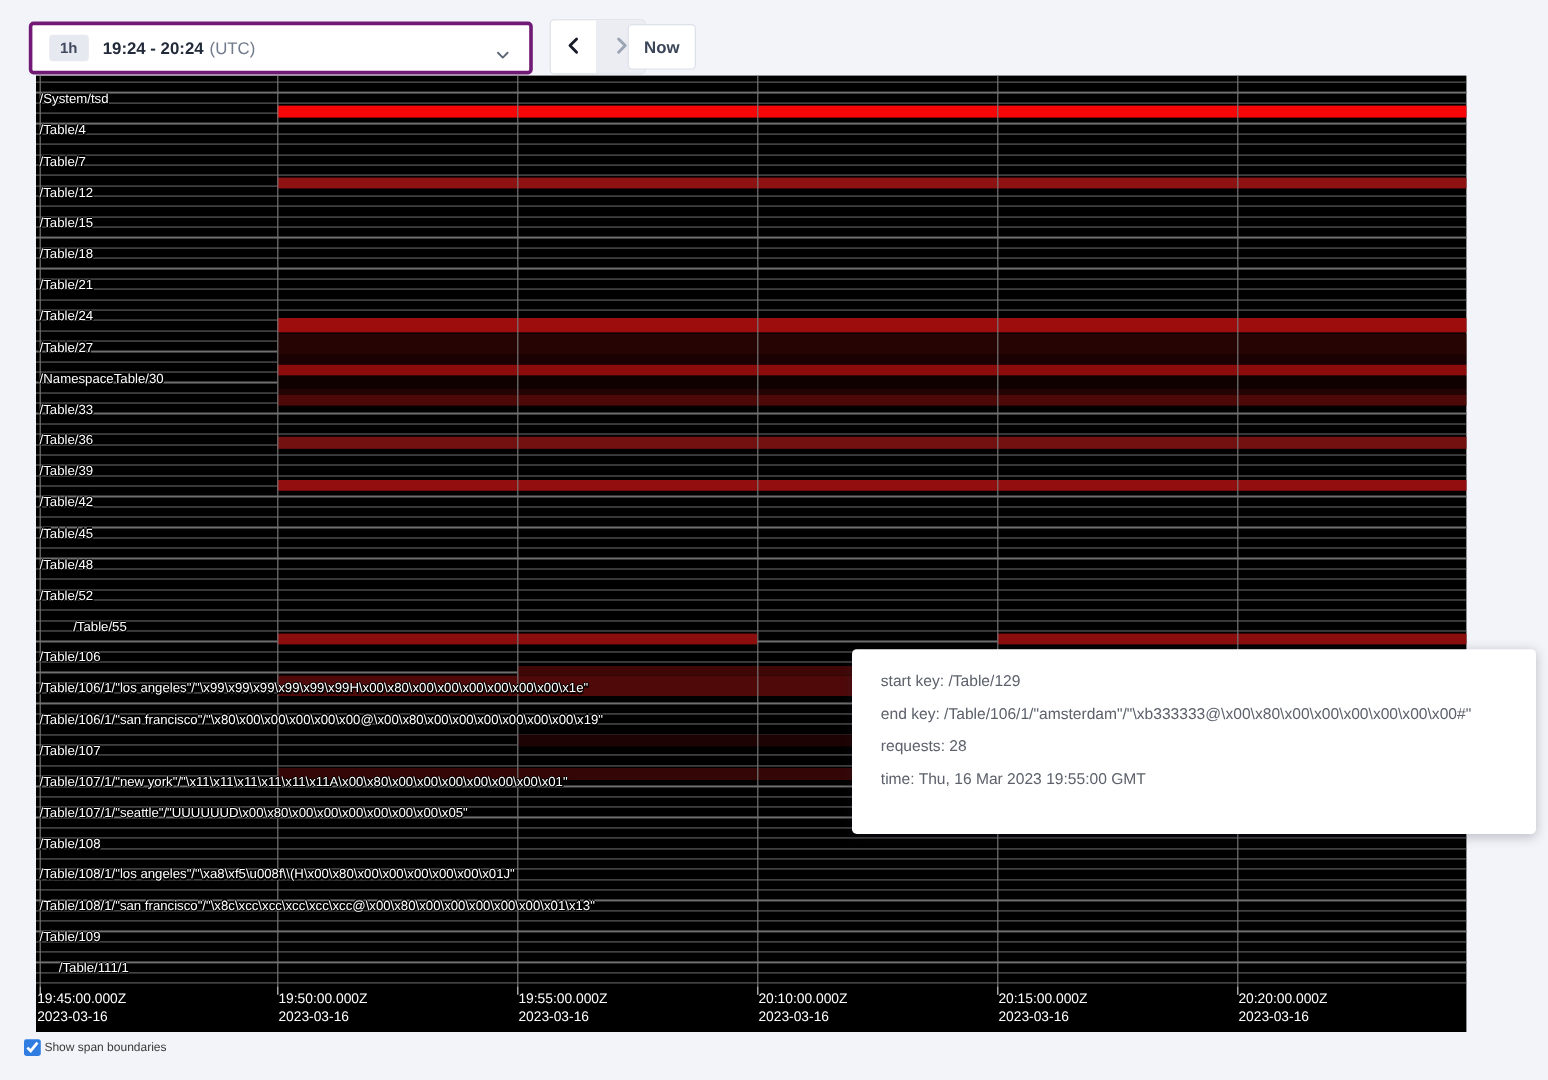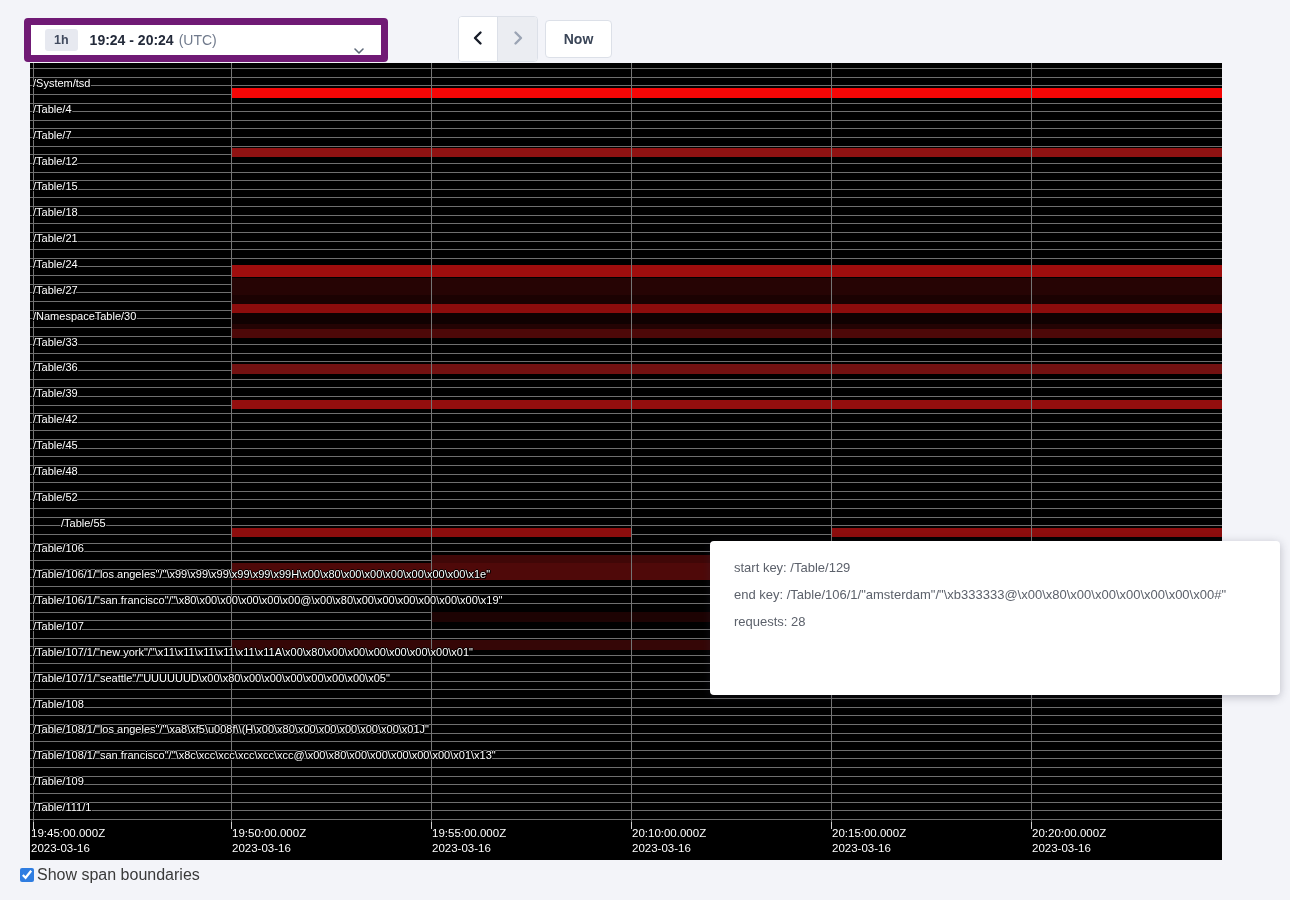--- a/index.html
+++ b/index.html
@@ -7,43 +7,43 @@
   body {
     background:#f3f4f9;
     font-family:"Liberation Sans", sans-serif;
     position:relative;
     overflow:hidden;
   }
 
   
   .toolbar { position:absolute; left:0; top:0; width:1290px; height:62px; }
   .range-select {
-    position:absolute; left:24px; top:18px; width:364px; height:44px;
-    background:#fff; border:7px solid #701a75; border-radius:4px;
+    position:absolute; left:24px; top:18px; width:420px; height:44px;
+    background:#fff; border:3px solid #701a75; border-radius:4px;
     display:flex; align-items:center; cursor:pointer;
   }
   .range-badge {
     margin-left:14px; background:#e7e9f0; color:#414a5e;
     font-size:12.5px; font-weight:bold; padding:4px 9px; border-radius:3px;
   }
   .range-text { margin-left:12px; font-size:14px; font-weight:bold; color:#232a3a; }
   .range-suffix { margin-left:5px; font-size:14px; color:#707a8c; }
   .range-caret { position:absolute; right:16px; top:17px; }
 
   .nav-group {
     position:absolute; left:458px; top:16px; height:46px; width:80px;
     display:flex; border-radius:4px; overflow:hidden;
     border:1px solid #dce0e8; background:#fff;
   }
   .nav-btn { width:40px; height:100%; display:flex; align-items:center; justify-content:center; cursor:pointer; background:#fff; border:none; }
   .nav-btn.prev { border-right:1px solid #dce0e8; }
   .nav-btn.next { background:#ebedf2; cursor:default; }
 
   .now-btn {
-    position:absolute; left:545px; top:20px; width:67px; height:38px;
+    position:absolute; left:523px; top:20px; width:57px; height:38px;
     background:#fff; border:1px solid #dce0e8; border-radius:4px;
     font-size:14px; font-weight:bold; color:#3a4557; cursor:pointer;
     font-family:"Liberation Sans", sans-serif;
   }
 
   
   .canvas {
     position:absolute; left:30px; top:63px; width:1192px; height:797px;
     background:#000;
   }
@@ -70,21 +70,21 @@
     position:absolute; left:710px; top:541px; width:570px; height:154px;
     background:#fff; border-radius:4px; box-shadow:0 2px 10px rgba(40,40,60,.28);
     padding:19px 0 0 24px; display:flex; flex-direction:column; gap:12px;
     z-index:5;
   }
   .tooltip-line { font-size:13px; color:#5c616b; white-space:nowrap; }
 
   
   .footer-row { position:absolute; left:20px; top:866px; display:flex; align-items:center; }
   .footer-row input { width:14px; height:14px; accent-color:#2f7de1; cursor:pointer; }
-  .footer-label { margin-left:3px; font-size:16px; color:#3a3a3a; }
+  .footer-label { margin-left:3px; font-size:10px; color:#3a3a3a; }
 </style>
 </head>
 <body>
 
 <div class="toolbar">
   <div class="range-select">
     <span class="range-badge">1h</span>
     <span class="range-text">19:24 - 20:24</span>
     <span class="range-suffix">(UTC)</span>
     <span class="range-caret">
@@ -165,21 +165,21 @@
         <div class="row-label" style="top: 479.426px;">/Table/106</div>
         <div class="row-label" style="top: 505.283px;">/Table/106/1/"los angeles"/"\x99\x99\x99\x99\x99\x99H\x00\x80\x00\x00\x00\x00\x00\x00\x1e"</div>
         <div class="row-label" style="top: 531.14px;">/Table/106/1/"san francisco"/"\x80\x00\x00\x00\x00\x00@\x00\x80\x00\x00\x00\x00\x00\x00\x19"</div>
         <div class="row-label" style="top: 556.997px;">/Table/107</div>
         <div class="row-label" style="top: 582.854px;">/Table/107/1/"new york"/"\x11\x11\x11\x11\x11\x11A\x00\x80\x00\x00\x00\x00\x00\x00\x01"</div>
         <div class="row-label" style="top: 608.711px;">/Table/107/1/"seattle"/"UUUUUUD\x00\x80\x00\x00\x00\x00\x00\x00\x05"</div>
         <div class="row-label" style="top: 634.568px;">/Table/108</div>
         <div class="row-label" style="top: 660.425px;">/Table/108/1/"los angeles"/"\xa8\xf5\u008f\\(H\x00\x80\x00\x00\x00\x00\x00\x01J"</div>
         <div class="row-label" style="top: 686.282px;">/Table/108/1/"san francisco"/"\x8c\xcc\xcc\xcc\xcc\xcc@\x00\x80\x00\x00\x00\x00\x00\x01\x13"</div>
         <div class="row-label" style="top: 712.139px;">/Table/109</div>
-        <div class="row-label" style="top: 737.996px;">/Table/111/1</div>
+        <div class="row-label" style="top: 737.996px; padding-left: 16px;">/Table/111/1</div>
       </div>
   </div>
   <div class="axis" id="axis">
       <div class="axis-tickmark" style="left: 3px;"></div>
       <div class="axis-label" style="left: 1px;">
         <div>19:45:00.000Z</div>
         <div>2023-03-16</div>
       </div>
       <div class="axis-tickmark" style="left: 201px;"></div>
       <div class="axis-label" style="left: 202px;">
@@ -206,18 +206,19 @@
         <div>20:20:00.000Z</div>
         <div>2023-03-16</div>
       </div>
     </div>
 </div>
 
 <div class="tooltip" id="tooltip">
     <div class="tooltip-line">start key: /Table/129</div>
     <div class="tooltip-line">end key: /Table/106/1/"amsterdam"/"\xb333333@\x00\x80\x00\x00\x00\x00\x00\x00#"</div>
     <div class="tooltip-line">requests: 28</div>
+    <div class="tooltip-line">time: Thu, 16 Mar 2023 19:55:00 GMT</div>
   </div>
 
 <div class="footer-row">
   <input type="checkbox" id="span-cb" checked="" style="">
   <label class="footer-label" for="span-cb">Show span boundaries</label>
 </div>
 
 </body></html>

